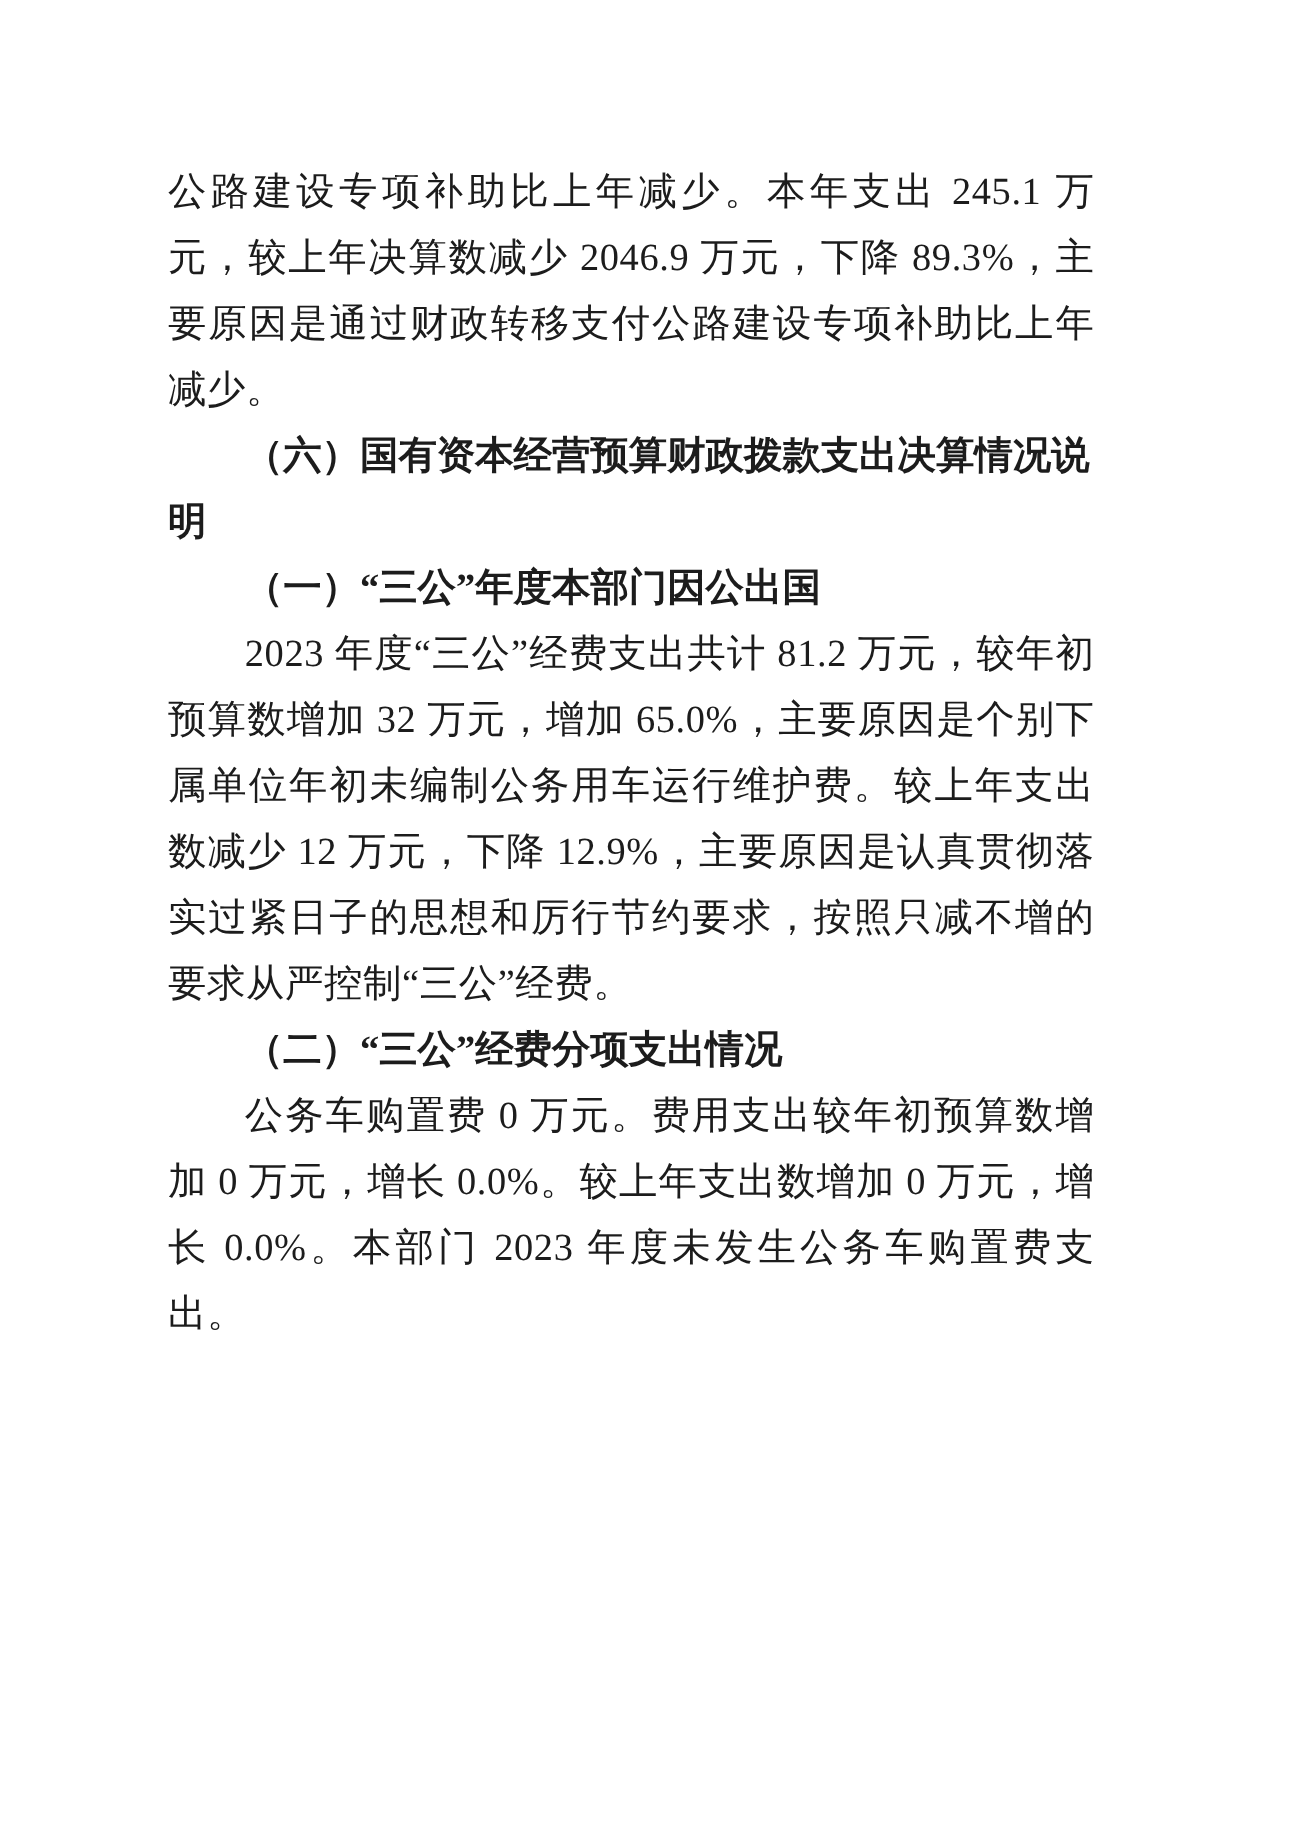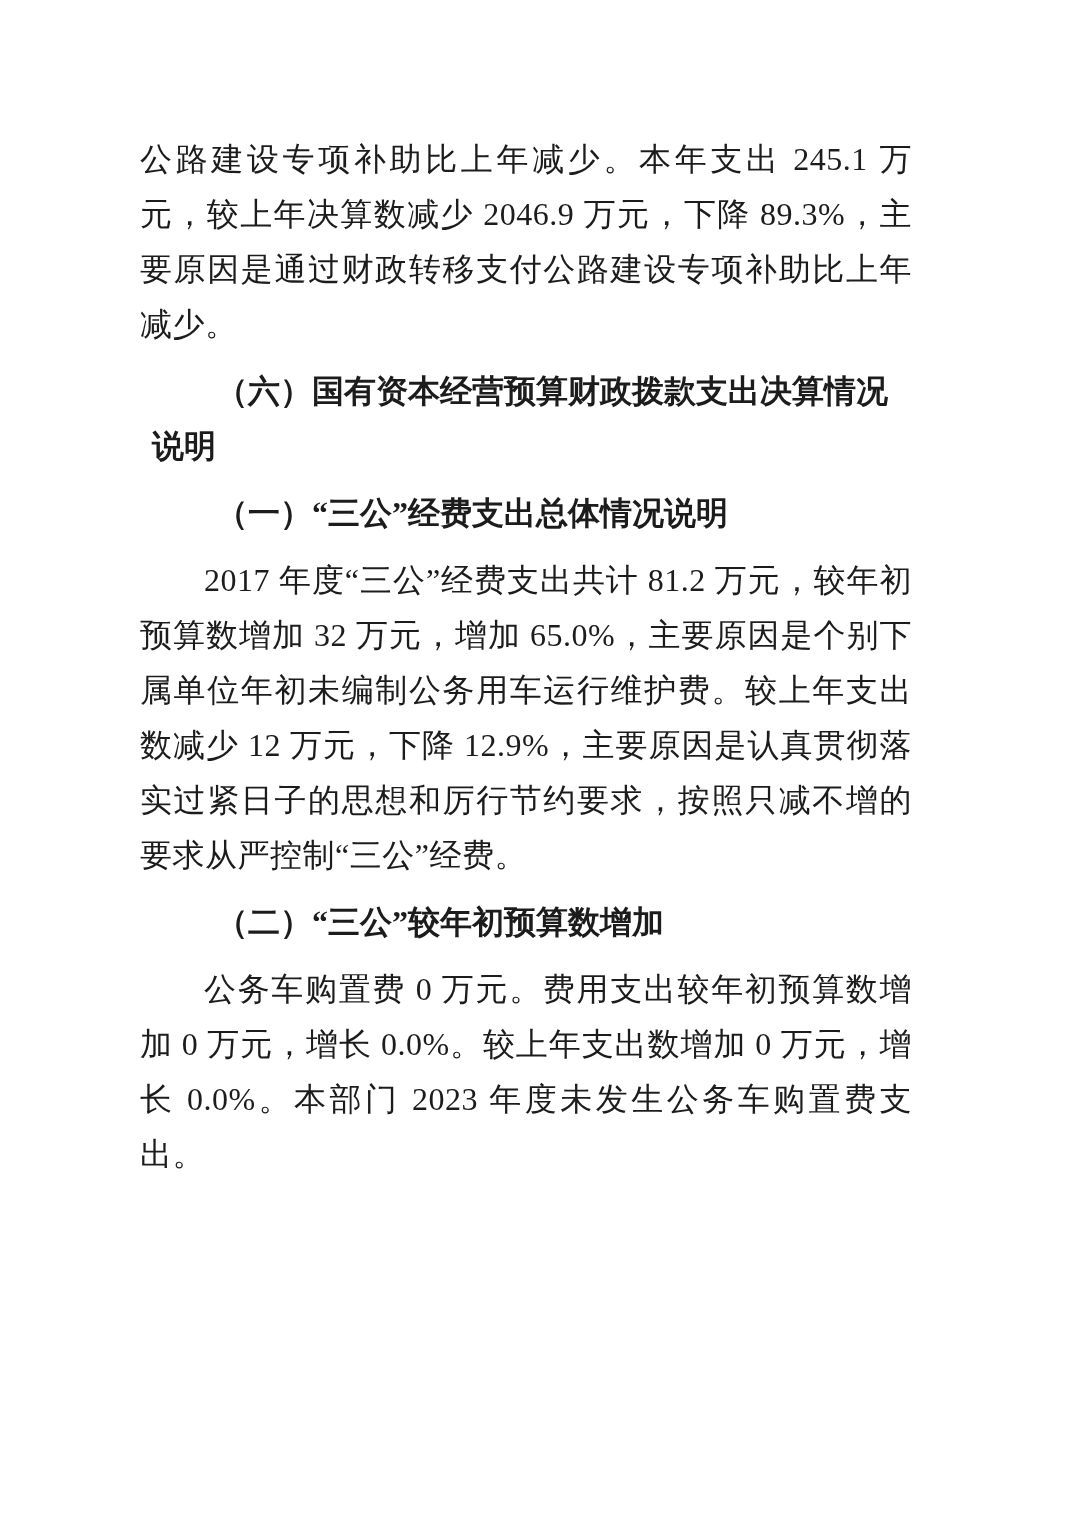--- a/index.html
+++ b/index.html
@@ -27,21 +27,21 @@
     font-size: 32px;
     line-height: 55px;
     text-align: justify;
     text-justify: inter-character;
     letter-spacing: 0.5px;
   }
   .indent {
     text-indent: 64px;
   }
   .heading-kaiti {
-    margin: 12px;
+    margin: 0;
     font-size: 32px;
     line-height: 55px;
     font-weight: bold;
     text-indent: 64px;
     font-family: "Liberation Serif", "DejaVu Serif", serif;
   }
   .heading-hei {
     margin: 0;
     font-size: 32px;
     line-height: 55px;
@@ -61,20 +61,20 @@
     font-family: "Liberation Serif", "DejaVu Serif", serif;
   }
 </style>
 </head>
 <body>
 
 <div class="page">
   <div class="content">
     <p class="body-par">公路建设专项补助比上年减少。本年支出 245.1 万元，较上年决算数减少 2046.9 万元，下降 89.3%，主要原因是通过财政转移支付公路建设专项补助比上年减少。</p>
     <p class="heading-kaiti">（六）国有资本经营预算财政拨款支出决算情况说明</p>
-    <p class="heading-kaiti">（一）“三公”经费支出总体情况说明</p>
-    <p class="body-par indent">2017 年度“三公”经费支出共计 81.2 万元，较年初预算数增加 32 万元，增加 65.0%，主要原因是个别下属单位年初未编制公务用车运行维护费。较上年支出数减少 12 万元，下降 12.9%，主要原因是认真贯彻落实过紧日子的思想和厉行节约要求，按照只减不增的要求从严控制“三公”经费。</p>
-    <p class="heading-kaiti">（二）“三公”较年初预算数增加</p>
+    <p class="heading-kaiti">（一）“三公”年度本部门因公出国</p>
+    <p class="body-par indent">2023 年度“三公”经费支出共计 81.2 万元，较年初预算数增加 32 万元，增加 65.0%，主要原因是个别下属单位年初未编制公务用车运行维护费。较上年支出数减少 12 万元，下降 12.9%，主要原因是认真贯彻落实过紧日子的思想和厉行节约要求，按照只减不增的要求从严控制“三公”经费。</p>
+    <p class="heading-kaiti">（二）“三公”经费分项支出情况</p>
     <p class="body-par indent">公务车购置费 0 万元。费用支出较年初预算数增加 0 万元，增长 0.0%。较上年支出数增加 0 万元，增长 0.0%。本部门 2023 年度未发生公务车购置费支出。</p>
 
   </div>
   <div class="footer">- 5 -</div>
 </div>
 
 </body></html>

